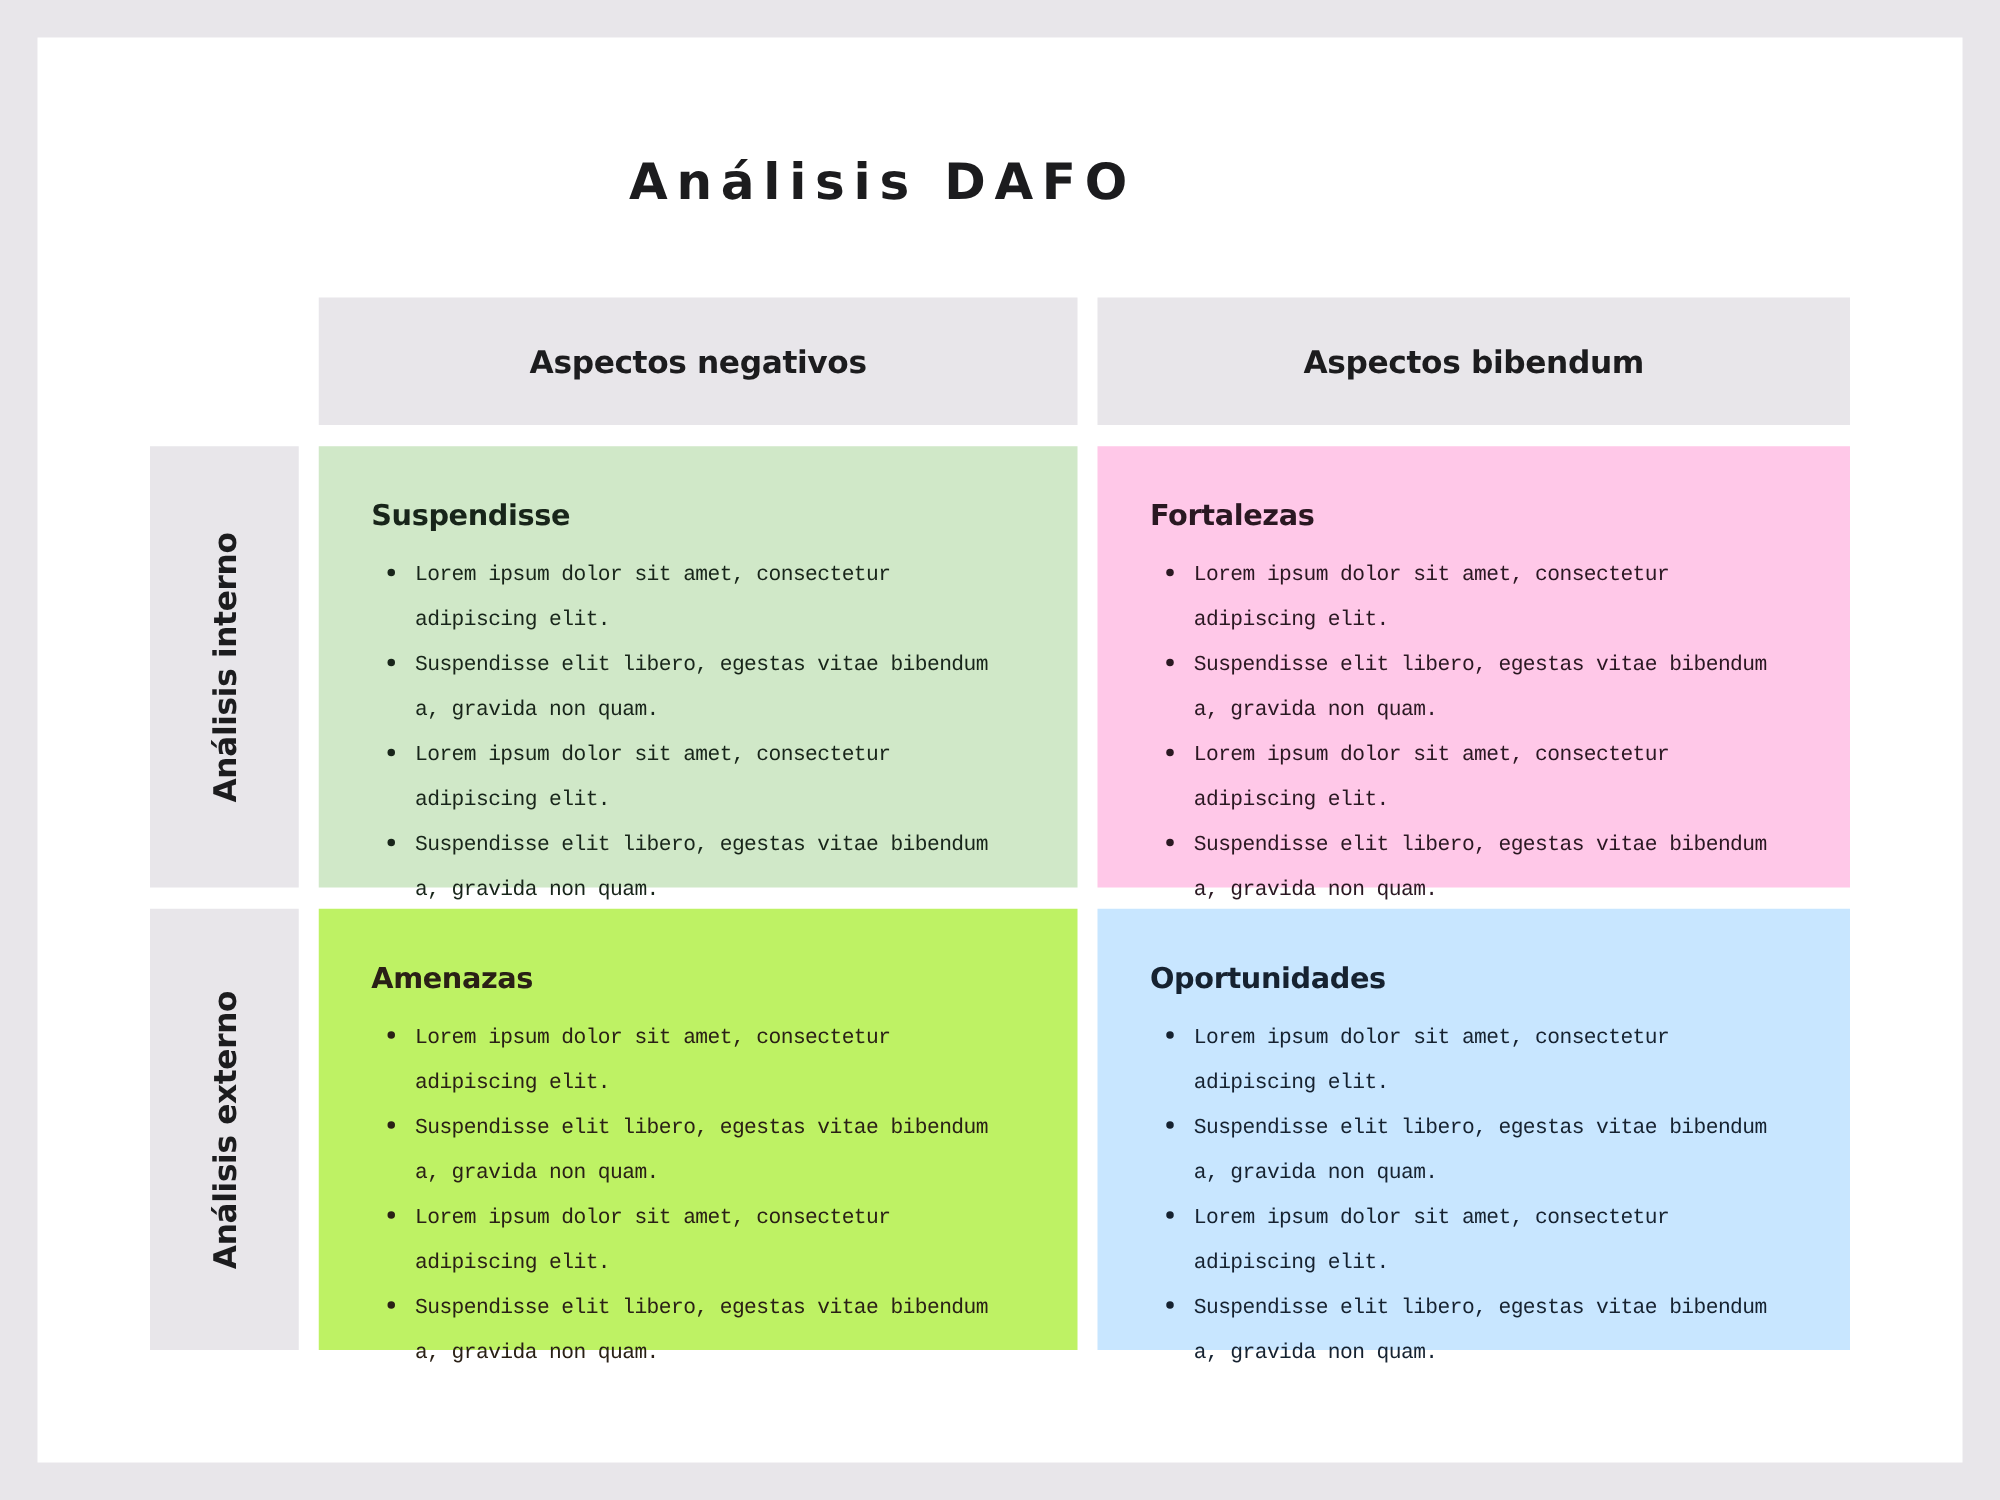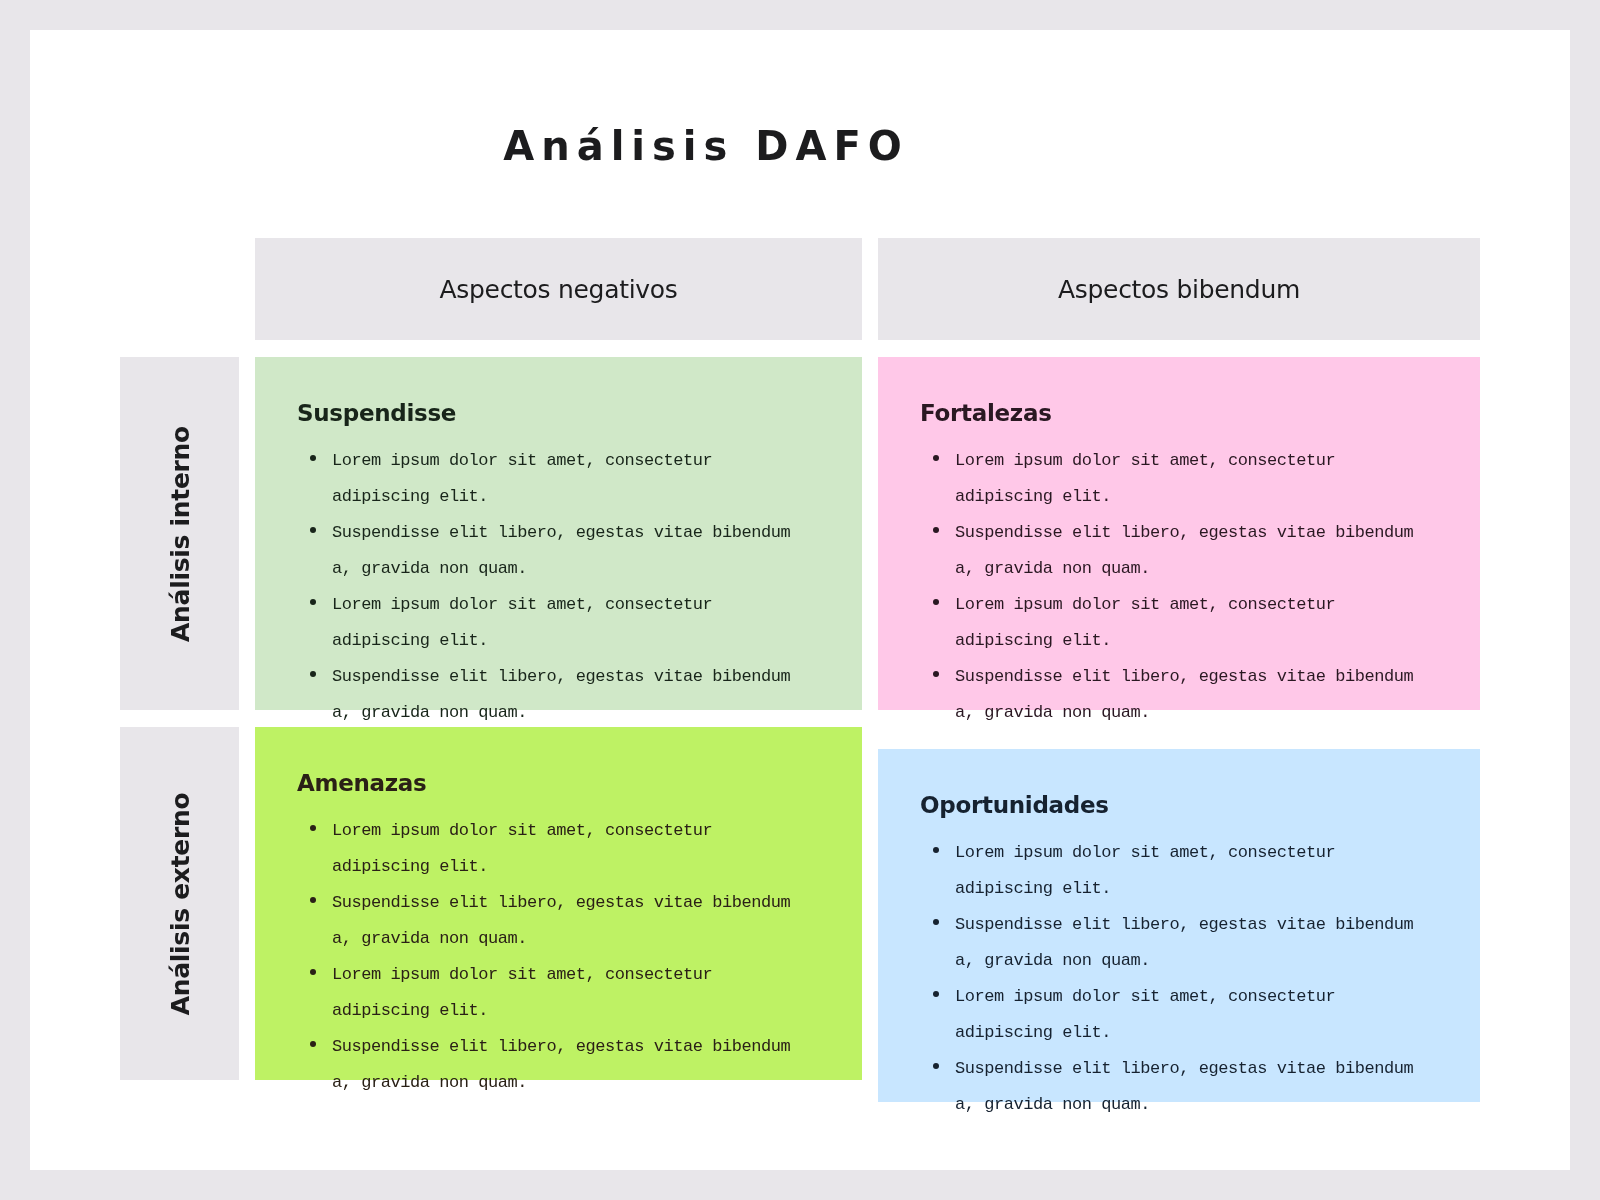--- a/index.html
+++ b/index.html
@@ -39,21 +39,21 @@
     .box {
       position: absolute;
       box-sizing: border-box;
     }
     .col-header {
       background: #e8e6ea;
       display: flex;
       align-items: center;
       justify-content: center;
       font-family: "DejaVu Sans", sans-serif;
-      font-weight: normal;
+      font-weight: bold;
       font-size: 25px;
       color: #1c1c1e;
       letter-spacing: -0.3px;
     }
     .row-label {
       background: #e8e6ea;
     }
     .row-label .vtext {
       position: absolute;
       left: 50%;
@@ -145,21 +145,21 @@
 <div class="box cell" style="left: 255px; top: 727px; width: 607px; height: 353px; color: rgb(42, 32, 22); background: #bef264;">
   <h2>Amenazas</h2>
   <ul>
     <li>Lorem ipsum dolor sit amet, consectetur adipiscing elit.</li>
     <li>Suspendisse elit libero, egestas vitae bibendum a, gravida non quam.</li>
     <li>Lorem ipsum dolor sit amet, consectetur adipiscing elit.</li>
     <li>Suspendisse elit libero, egestas vitae bibendum a, gravida non quam.</li>
   </ul>
 </div>
 
-<div class="box cell" style="left: 878px; top: 727px; width: 602px; height: 353px; color: rgb(22, 34, 48); background: rgb(200, 230, 255); margin-top: 22px;">
+<div class="box cell" style="left: 878px; top: 727px; width: 602px; height: 353px; color: rgb(22, 34, 48); background: rgb(200, 230, 255);">
   <h2>Oportunidades</h2>
   <ul>
     <li>Lorem ipsum dolor sit amet, consectetur adipiscing elit.</li>
     <li>Suspendisse elit libero, egestas vitae bibendum a, gravida non quam.</li>
     <li>Lorem ipsum dolor sit amet, consectetur adipiscing elit.</li>
     <li>Suspendisse elit libero, egestas vitae bibendum a, gravida non quam.</li>
   </ul>
 </div>
 
 </body></html>

